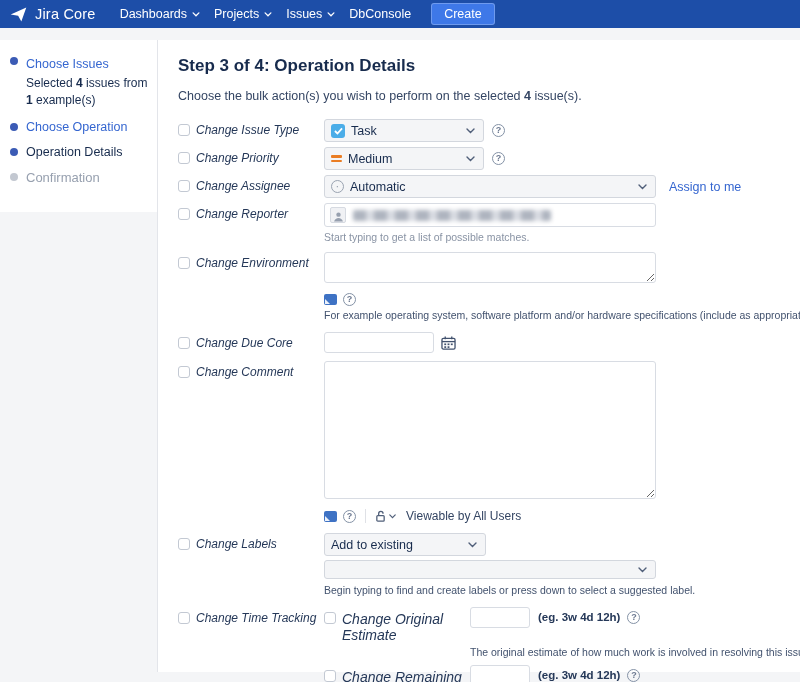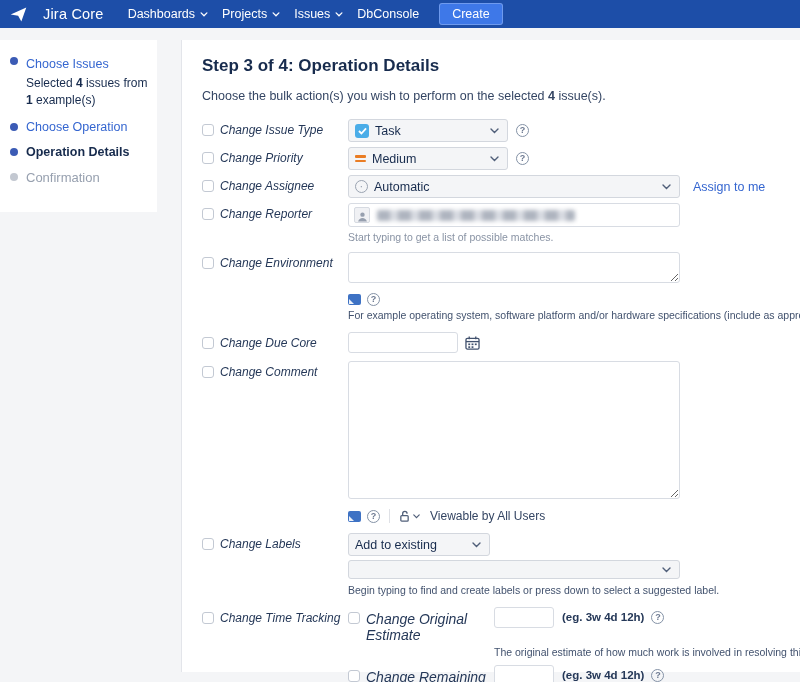--- a/index.html
+++ b/index.html
@@ -7,37 +7,37 @@
     --title-text:#172b4d; --label-text:#253858; --muted-text:#8993a4;
     --help-text:#42526e; --select-bg:#f4f5f7; --border:#d3d7de;
     --task-icon:#4bade8; --priority-icon:#ea7d24; --page-bg:#f4f5f7;
   }
   *{box-sizing:border-box; margin:0; padding:0;}
   html,body{width:800px;height:682px;overflow:hidden;}
   body{font-family:"Liberation Sans", sans-serif; background:var(--page-bg); color:var(--label-text);}
 
   
   .topnav{height:28px; background:var(--nav-bar); display:flex; align-items:center; padding:0 10px;}
-  .brand{display:flex; align-items:center; gap:16px; margin-right:24px; cursor:pointer;}
+  .brand{display:flex; align-items:center; gap:8px; margin-right:24px; cursor:pointer;}
   .brand span{color:#fff; font-size:14.5px; font-weight:500; letter-spacing:.2px;}
   .navitems{display:flex; gap:14px;}
   .navitem{display:flex; align-items:center; gap:5px; color:#fff; font-size:12.5px; font-weight:500; cursor:pointer; text-decoration:none;}
   .btn-create{margin-left:20px; background:var(--create-button); color:#fff; border:1px solid rgba(255,255,255,.25);
     border-radius:3px; font-size:12.5px; font-weight:500; padding:3px 12px; cursor:pointer; font-family:inherit;}
 
   
   .page{padding-top:12px;}
-  .layout{display:flex; height:632px;gap:24px;}
+  .layout{display:flex; height:632px;}
   aside{width:157px; flex:0 0 157px;}
   .steps-box{background:#fff; padding:14px 8px 16px 10px;}
   .step{display:flex; gap:8px; margin-bottom:11px;}
   .dot{width:8px; height:8px; border-radius:50%; background:#3b5bb5; flex:none; margin-top:3px;}
   .step.upcoming .dot{background:#c3c8d1;}
   .step-link{color:var(--link); font-size:12.5px; text-decoration:none; cursor:pointer;}
-  .step.current .step-name{color:var(--title-text); font-size:12.5px; font-weight:bold;}
+  .step.current .step-name{color:var(--title-text); font-size:12.5px; font-weight:normal;}
   .step.upcoming .step-name{color:#97a0af; font-size:13px;}
   .step-sub{font-size:12px; color:var(--title-text); line-height:1.4; margin-top:3px; width:126px;}
 
   main{flex:1; background:#fff; border-left:1px solid #e3e5ea; padding:16px 20px 0 20px;}
   h1{font-size:17px; font-weight:bold; color:var(--title-text); margin-bottom:13px;}
   .intro{font-size:12.5px; color:#344563; margin-bottom:16px;}
 
   
   .row{display:flex; margin-bottom:5px;}
   .lbl{width:146px; flex:0 0 146px; display:flex; gap:6px; padding-top:4px; cursor:pointer;}
@@ -319,21 +319,21 @@
           </div>
         </div>
       </div>
 
       <div class="row" style="margin-bottom:0">
         <label class="lbl">
           <span class="cb"></span>
           <span class="lbl-text">Change Labels</span>
         </label>
         <div class="ctl">
-          <div class="select" style="width:142px">
+          <div class="select" style="width:162px">
             <span class="val">
                 <span>Add to existing</span>
               </span>
             <svg width="9" height="6" viewBox="0 0 9 6">
                 <path d="M1 1l3.5 3.5L8 1" fill="none" stroke="#505f79" stroke-width="1.4" stroke-linecap="round"></path>
               </svg>
           </div>
           <div class="select select-empty w332 mt4">
             <span class="val"></span>
             <svg width="9" height="6" viewBox="0 0 9 6">

